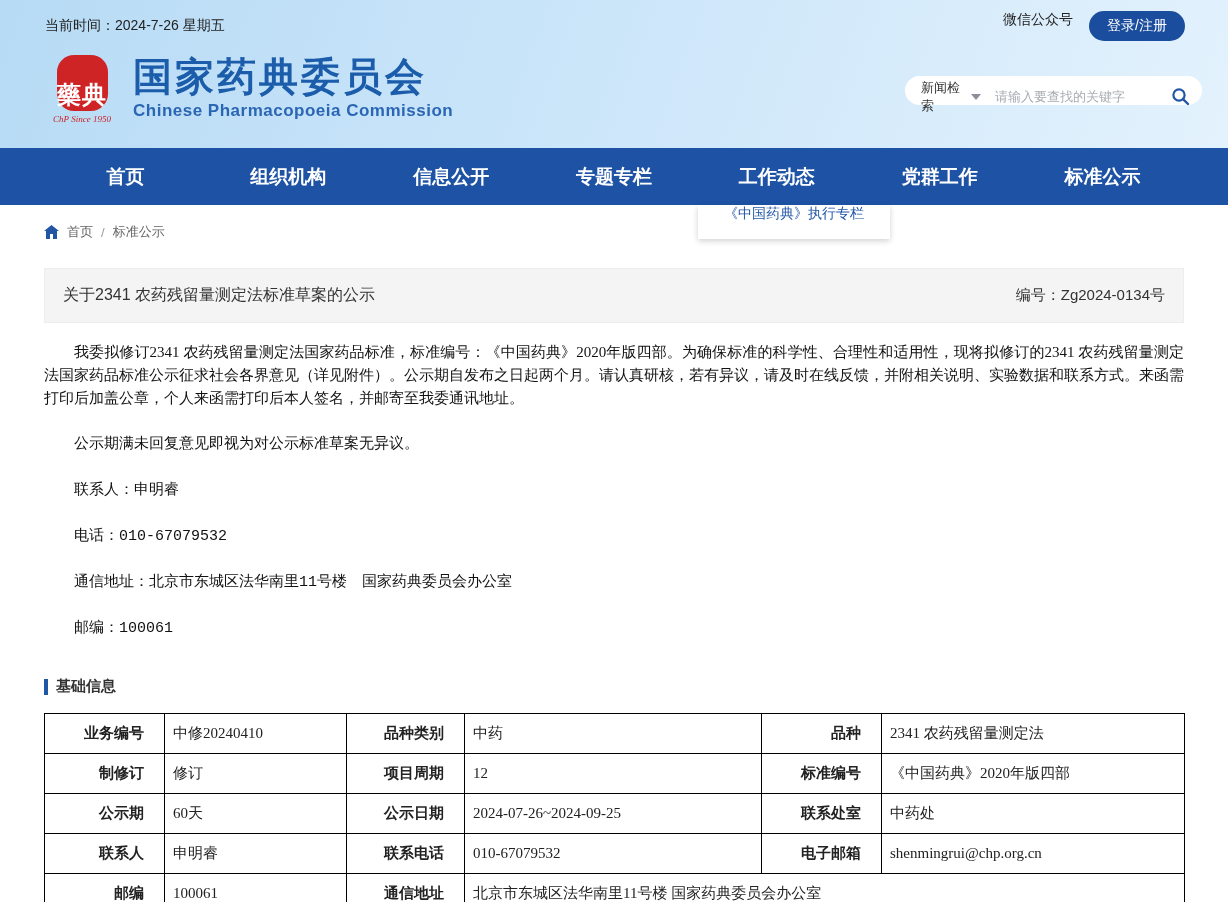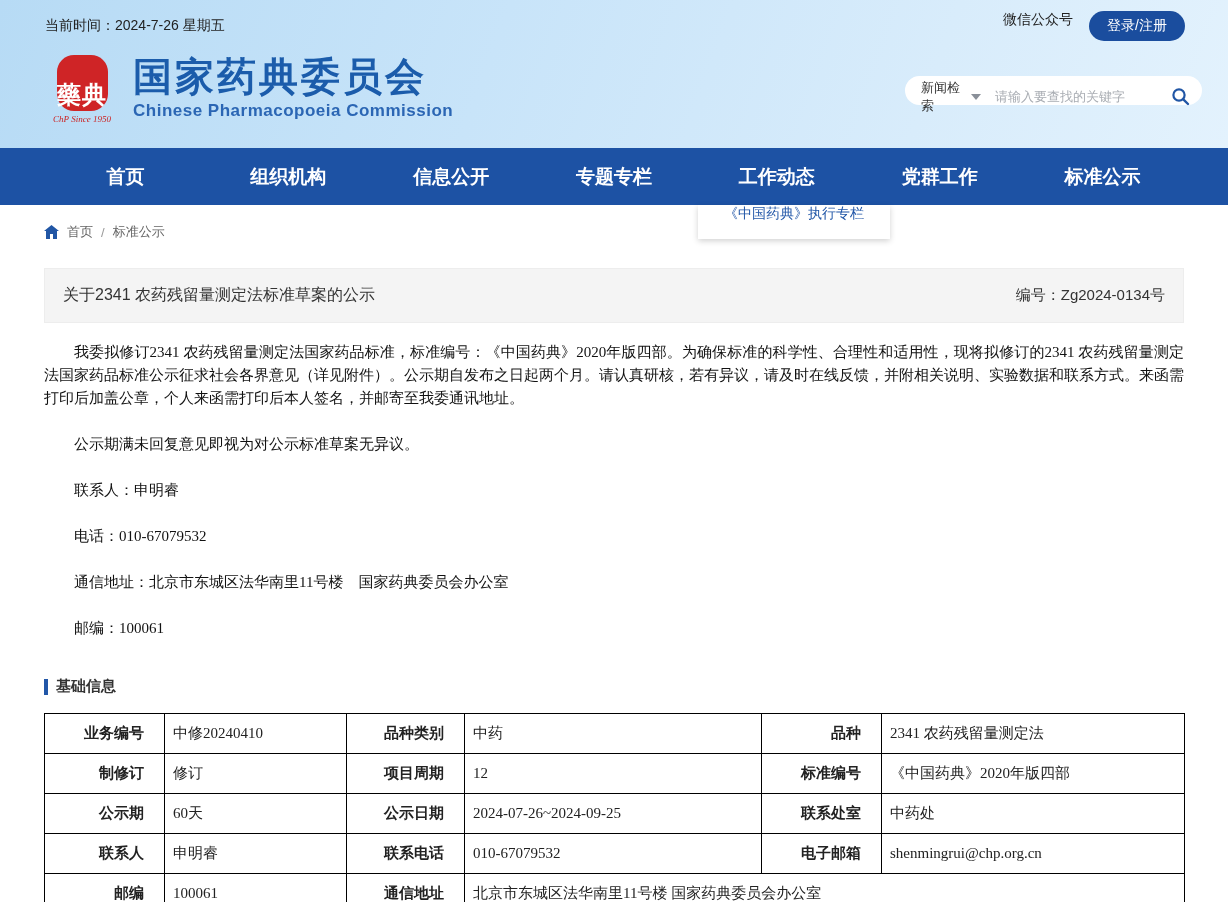--- a/index.html
+++ b/index.html
@@ -60,21 +60,21 @@
   .content { width:1140px; margin:0 auto; }
   .notice-titlebar { margin-top:26px; height:55px; background:#f4f4f4; border:1px solid #ededed;
     display:flex; align-items:center; padding:0 18px; }
   .notice-title { font-size:16px; color:#333; }
   .notice-number { margin-left:auto; font-size:15px; color:#333; }
 
   .notice-body { font-family:"Liberation Serif","DejaVu Serif",serif;
     font-size:15px; color:#111; line-height:23px; }
   .notice-body p { text-indent:2em; text-align:justify; }
   .p-main { margin-top:18px; }
-  .p-line { margin-top:23px; }
+  .p-line { margin-top:23px;font-family:Liberation Mono, monospace; }
 
   
   .section-header { margin-top:37px; display:flex; align-items:center; }
   .section-bar { width:4px; height:16px; background:#2257a8; margin-right:8px; }
   .section-title { font-size:15px; font-weight:bold; color:#333; }
 
   .info-table { margin-top:17px; width:1140px; border-collapse:collapse; table-layout:fixed; }
   .info-table td { border:1px solid #000; height:40px; font-size:15px; color:#222; }
   td.lbl { font-weight:bold; text-align:right; padding-right:20px; color:#222;
     font-family:"Liberation Sans","DejaVu Sans",sans-serif; }

